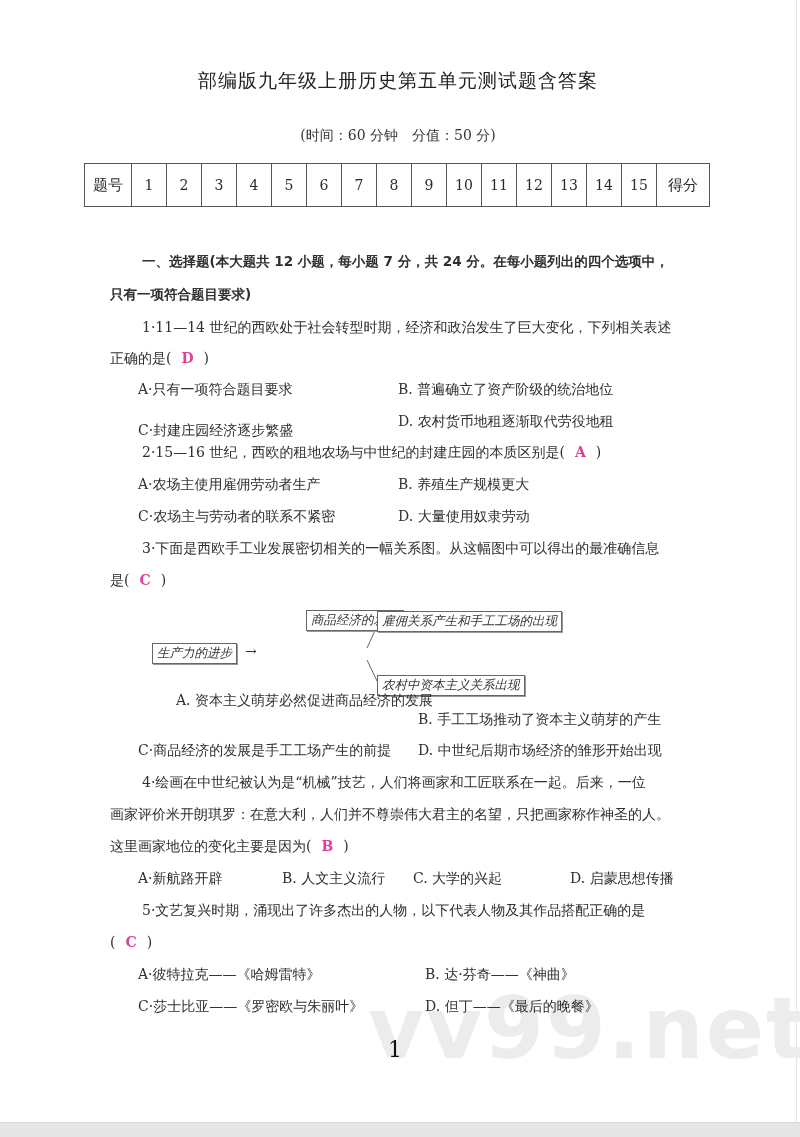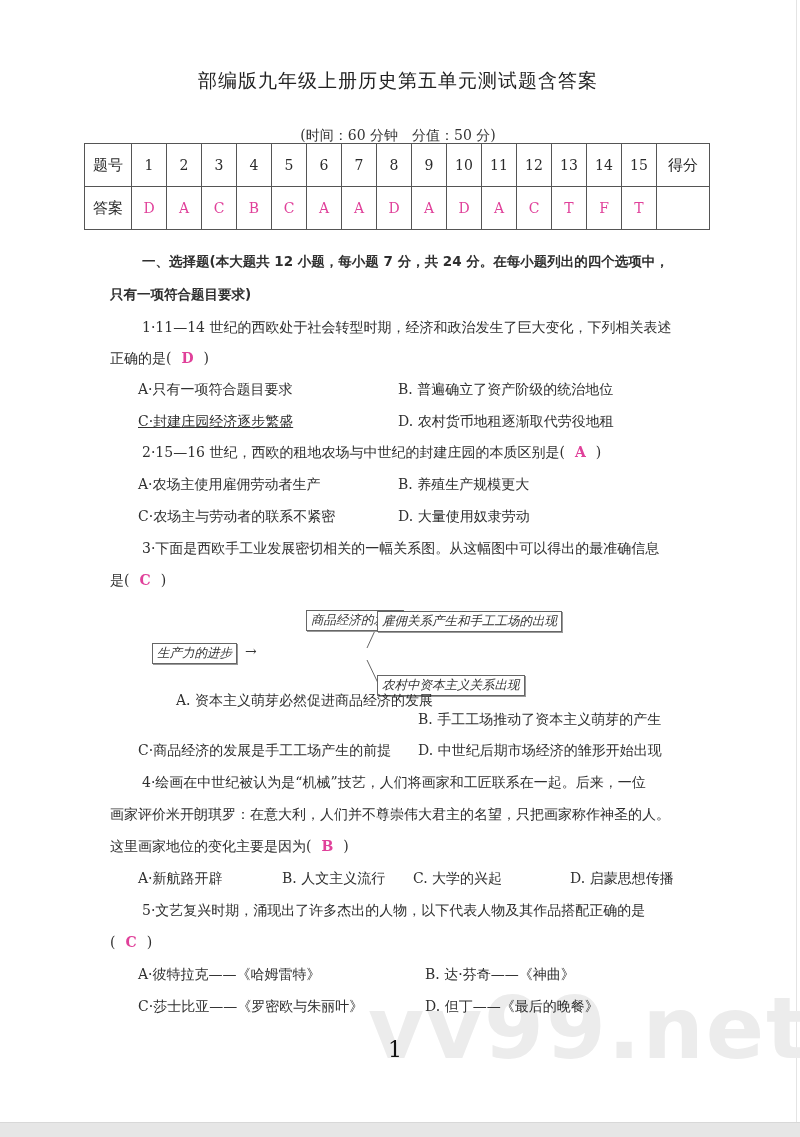--- a/index.html
+++ b/index.html
@@ -26,21 +26,21 @@
   .title {
     position: absolute; left: 0; top: 68px; width: 796px; text-align: center;
     font-family: "DejaVu Sans", "Liberation Sans", sans-serif;
     font-size: 19px; color: #222; letter-spacing: 1px;
   }
   .subtitle {
     position: absolute; left: 0; top: 127px; width: 796px; text-align: center;
     font-size: 14px; color: #333;
   }
   table.answers {
-    position: absolute; left: 84px; top: 143px;
+    position: absolute; left: 84px; top: 163px;
     border-collapse: collapse;
   }
   table.answers td {
     border: 1px solid #555; height: 42px; text-align: center;
     font-size: 14px; padding: 0; width: 34px;
   }
   table.answers td.lbl {
     width: 46px; font-family: "DejaVu Sans", "Liberation Sans", sans-serif; font-size: 15px;
   }
   table.answers td.score { width: 52px; font-family: "DejaVu Sans", "Liberation Sans", sans-serif; font-size: 15px; }
@@ -84,52 +84,33 @@
     <td>8</td>
     <td>9</td>
     <td>10</td>
     <td>11</td>
     <td>12</td>
     <td>13</td>
     <td>14</td>
     <td>15</td>
     <td class="score">得分</td>
   </tr>
-  <tr>
-    <td class="lbl">答案</td>
-    <td class="ans">D</td>
-    <td class="ans">A</td>
-    <td class="ans">C</td>
-    <td class="ans">B</td>
-    <td class="ans">C</td>
-    <td class="ans">A</td>
-    <td class="ans">A</td>
-    <td class="ans">D</td>
-    <td class="ans">A</td>
-    <td class="ans">D</td>
-    <td class="ans">A</td>
-    <td class="ans">C</td>
-    <td class="ans">T</td>
-    <td class="ans">F</td>
-    <td class="ans">T</td>
-    <td class="score"></td>
-  </tr>
 </tbody>
   </table>
 
 <div class="line bold" style="left:142px; top:253px;">一、选择题(本大题共 12 小题，每小题 7 分，共 24 分。在每小题列出的四个选项中，</div>
 <div class="line bold" style="left:110px; top:286px;">只有一项符合题目要求)</div>
 
 <div class="line" style="left:142px; top:319px;">1·11—14 世纪的西欧处于社会转型时期，经济和政治发生了巨大变化，下列相关表述</div>
 <div class="line" style="left:110px; top:350px;">
   <span>正确的是(</span><span class="ansmark">D</span><span>)</span>
 </div>
 <div class="line" style="left:138px; top:381px;">A·只有一项符合题目要求</div>
 <div class="line" style="left:398px; top:381px;">B. 普遍确立了资产阶级的统治地位</div>
-<div class="line" style="left:138px; top:413px;text-decoration:underline;">C·封建庄园经济逐步繁盛</div>
+<div class="line" style="left:138px; top:422px;">C·封建庄园经济逐步繁盛</div>
 <div class="line" style="left:398px; top:413px;">D. 农村货币地租逐渐取代劳役地租</div>
 
 <div class="line" style="left:142px; top:444px;">
   <span>2·15—16 世纪，西欧的租地农场与中世纪的封建庄园的本质区别是(</span><span class="ansmark">A</span><span>)</span>
 </div>
 <div class="line" style="left:138px; top:476px;">A·农场主使用雇佣劳动者生产</div>
 <div class="line" style="left:398px; top:476px;">B. 养殖生产规模更大</div>
 <div class="line" style="left:138px; top:508px;">C·农场主与劳动者的联系不紧密</div>
 <div class="line" style="left:398px; top:508px;">D. 大量使用奴隶劳动</div>
 

